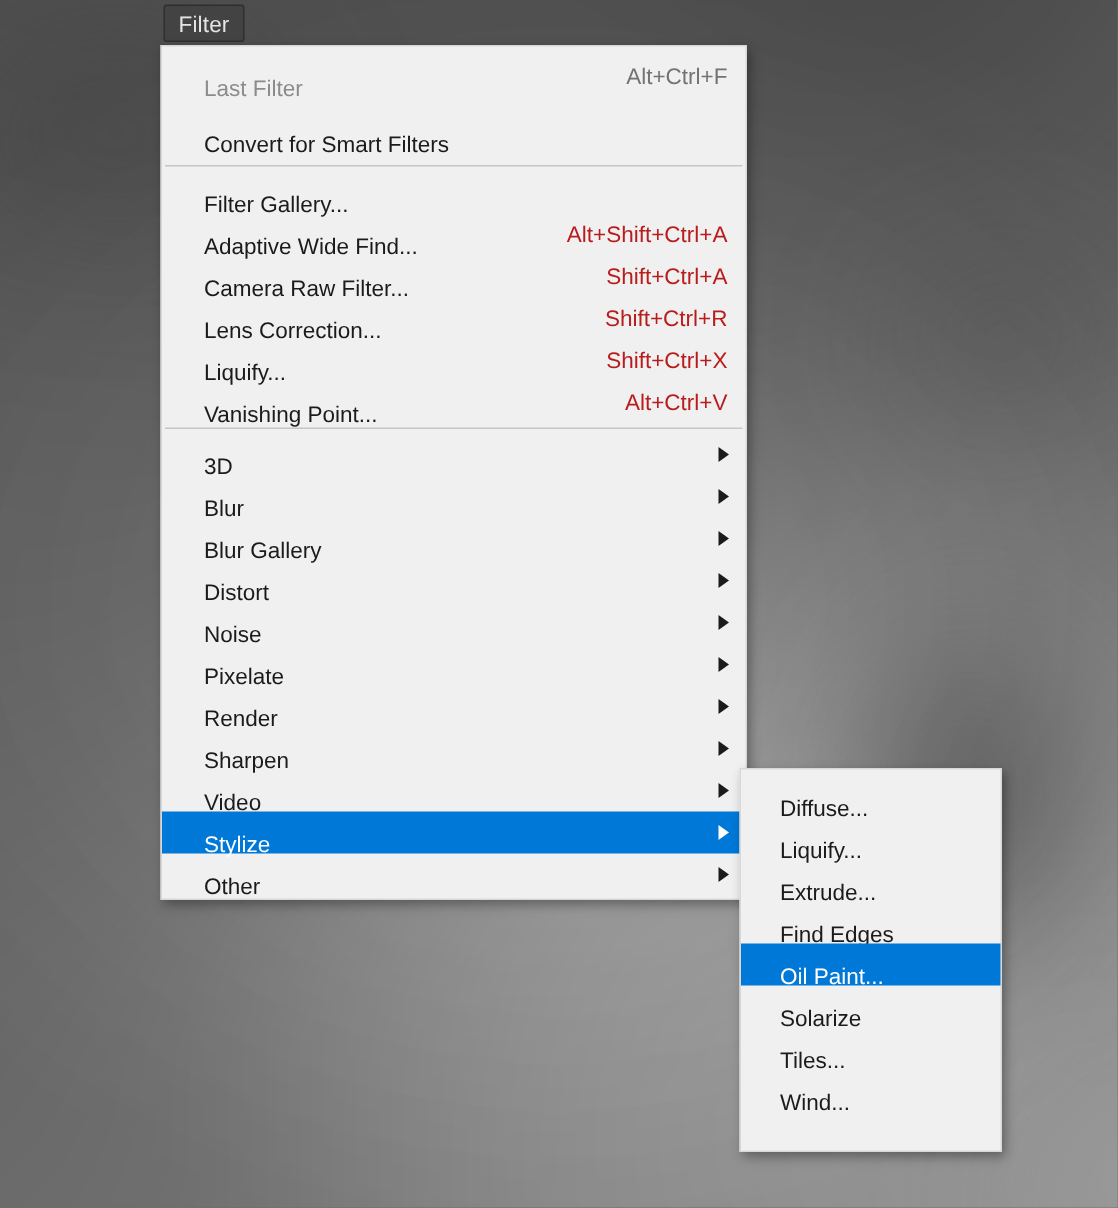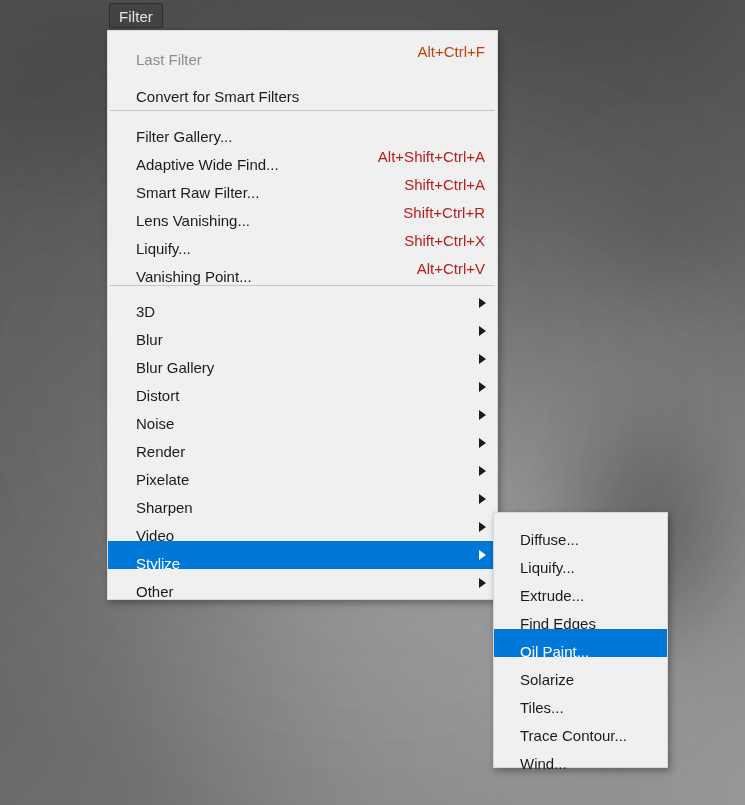--- a/index.html
+++ b/index.html
@@ -122,21 +122,21 @@
   .menu-item .label {
     flex: 0 0 auto;
     margin-top: 16px;
   }
   .menu-item .shortcut {
     margin-left: auto;
     font-size: 15px;
     color: #b91c1c;
     padding-right: 2px;
   }
-  .menu-item.disabled .shortcut { color: #c2410c; }
+  .menu-item.disabled .shortcut { color: #737373; }
 
   .submenu-arrow {
     position: absolute;
     right: 11px;
     top: 50%;
     transform: translateY(-50%);
     width: 0;
     height: 0;
     border-top: 5px solid transparent;
     border-bottom: 5px solid transparent;
@@ -179,25 +179,25 @@
     </div>
     <div class="separator"></div>
     <div class="menu-item">
       <span class="label">Filter Gallery...</span>
     </div>
     <div class="menu-item">
       <span class="label">Adaptive Wide Find...</span>
       <span class="shortcut">Alt+Shift+Ctrl+A</span>
     </div>
     <div class="menu-item">
-      <span class="label">Smart Raw Filter...</span>
+      <span class="label">Camera Raw Filter...</span>
       <span class="shortcut">Shift+Ctrl+A</span>
     </div>
     <div class="menu-item">
-      <span class="label">Lens Vanishing...</span>
+      <span class="label">Lens Correction...</span>
       <span class="shortcut">Shift+Ctrl+R</span>
     </div>
     <div class="menu-item">
       <span class="label">Liquify...</span>
       <span class="shortcut">Shift+Ctrl+X</span>
     </div>
     <div class="menu-item">
       <span class="label">Vanishing Point...</span>
       <span class="shortcut">Alt+Ctrl+V</span>
     </div>
@@ -216,25 +216,25 @@
     </div>
     <div class="menu-item">
       <span class="label">Distort</span>
       <span class="submenu-arrow"></span>
     </div>
     <div class="menu-item">
       <span class="label">Noise</span>
       <span class="submenu-arrow"></span>
     </div>
     <div class="menu-item">
+      <span class="label">Pixelate</span>
+      <span class="submenu-arrow"></span>
+    </div>
+    <div class="menu-item">
       <span class="label">Render</span>
-      <span class="submenu-arrow"></span>
-    </div>
-    <div class="menu-item">
-      <span class="label">Pixelate</span>
       <span class="submenu-arrow"></span>
     </div>
     <div class="menu-item">
       <span class="label">Sharpen</span>
       <span class="submenu-arrow"></span>
     </div>
     <div class="menu-item">
       <span class="label">Video</span>
       <span class="submenu-arrow"></span>
     </div>
@@ -264,18 +264,15 @@
     <div class="menu-item selected">
       <span class="label">Oil Paint...</span>
     </div>
     <div class="menu-item">
       <span class="label">Solarize</span>
     </div>
     <div class="menu-item">
       <span class="label">Tiles...</span>
     </div>
     <div class="menu-item">
-      <span class="label">Trace Contour...</span>
-    </div>
-    <div class="menu-item">
       <span class="label">Wind...</span>
     </div>
   </div>
 
 </body></html>

